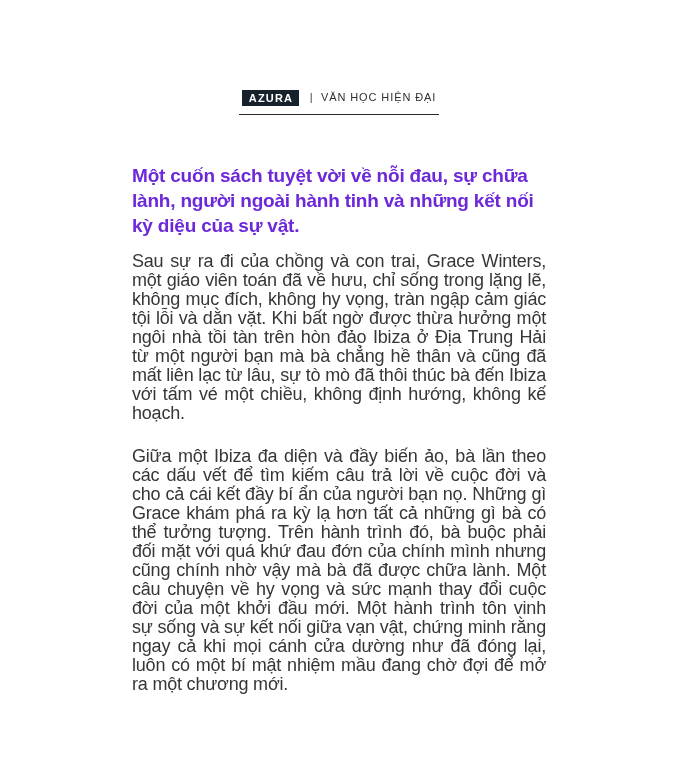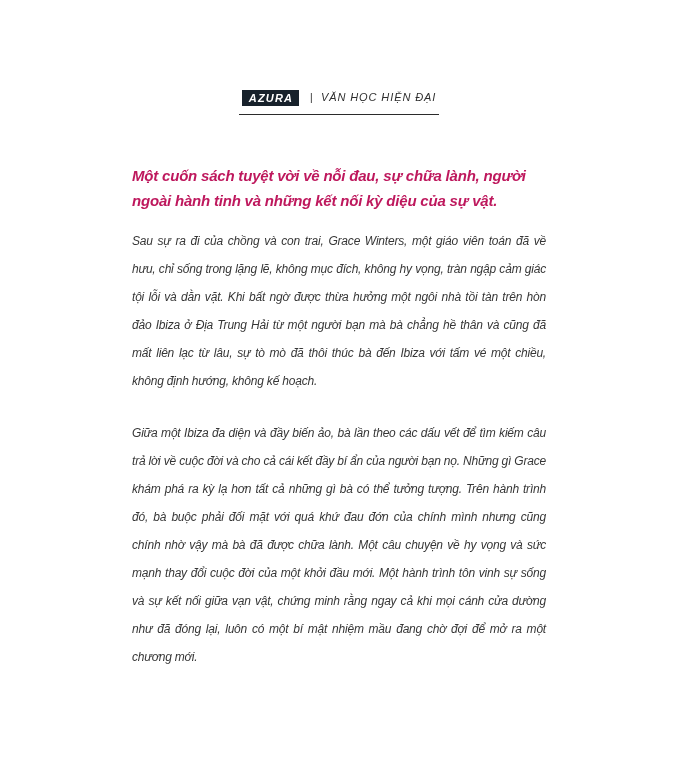--- a/index.html
+++ b/index.html
@@ -1,15 +1,15 @@
 <!DOCTYPE html>
 <html><head>
   <meta charset="utf-8">
   <style>
-    * { margin: 0; padding: 0; box-sizing: border-box; font-style: italic; }
+    * { margin: 0; padding: 0; box-sizing: border-box; }
     html, body { background: #ffffff; }
     body {
       width: 678px;
       height: 773px;
       overflow: hidden;
       font-family: "Liberation Sans", "DejaVu Sans", sans-serif;
       -webkit-font-smoothing: antialiased;
     }
     .page {
       width: 678px;
@@ -48,31 +48,31 @@
       margin: 0 4px 0 6px;
       vertical-align: middle;
     }
     .series {
       color: #2e2e2e;
       font-size: 11px;
       letter-spacing: 0.9px;
       vertical-align: middle;
     }
     .headline {
-      color: #be185d;
+      color: #6d28d9;
       font-weight: bold;
-      font-size: 15px;
+      font-size: 19px;
       line-height: 25px;
       letter-spacing: -0.2px;
       margin-bottom: 14px;
     }
     .para {
       color: #363636;
-      font-size: 12px;
-      line-height: 28px;
+      font-size: 18px;
+      line-height: 19px;
       letter-spacing: -0.2px;
       text-align: justify;
       margin-bottom: 24px;
     }
     .para:last-child { margin-bottom: 8px; }
   </style>
 </head>
 <body>
 
 <div class="page">

